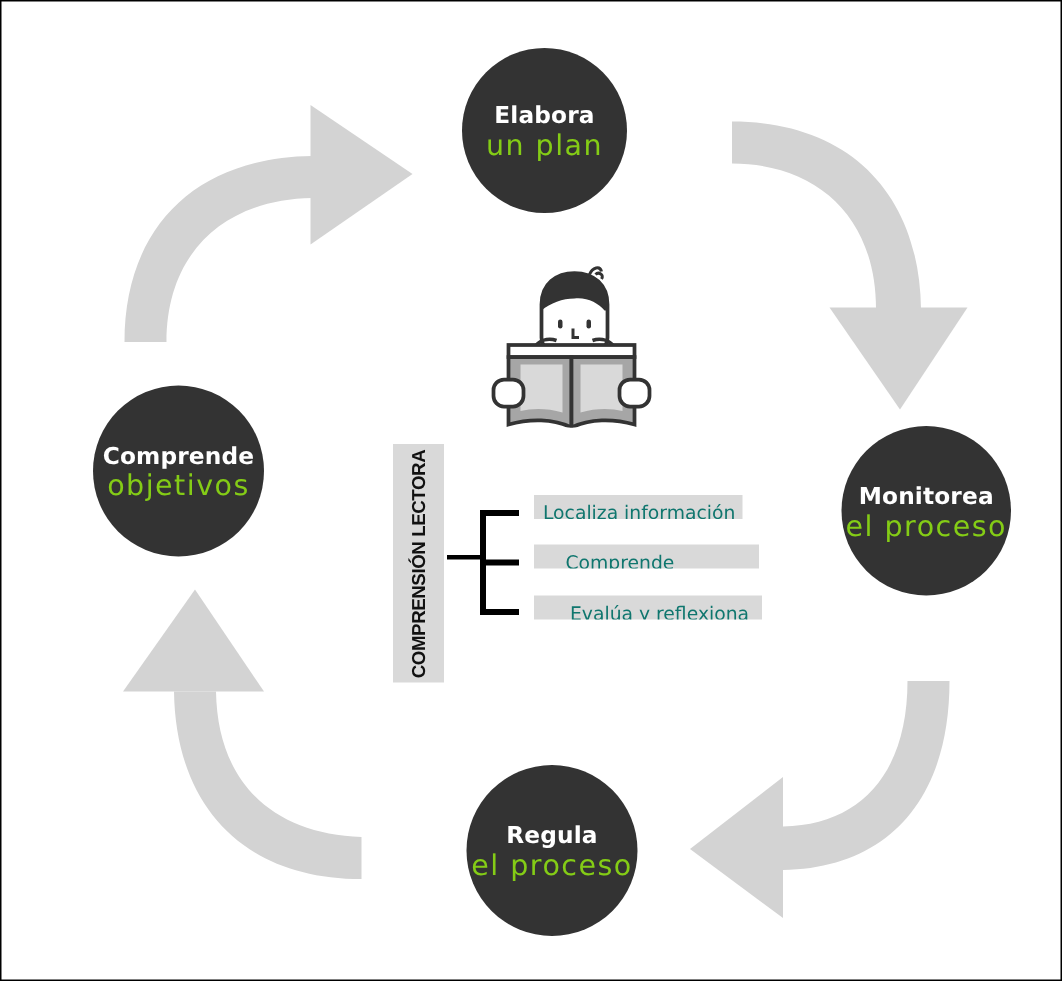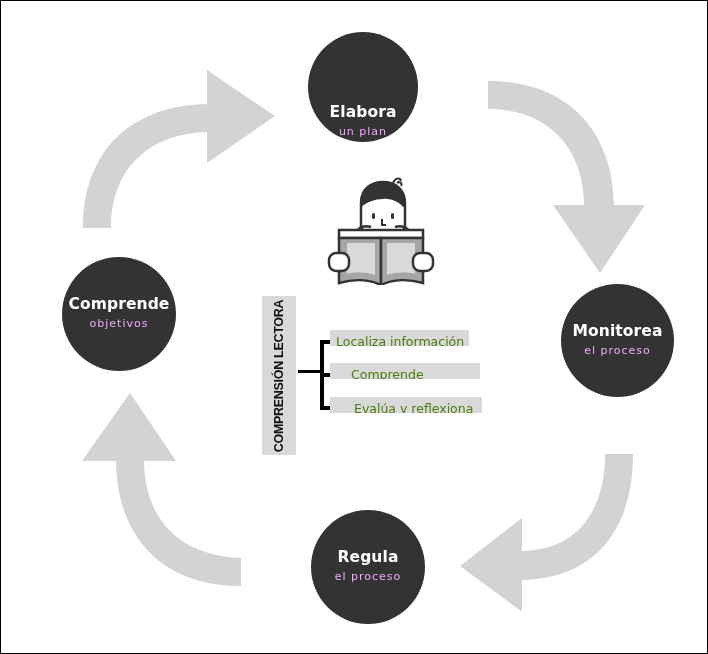--- a/index.html
+++ b/index.html
@@ -12,37 +12,37 @@
   .node {
     position: absolute; border-radius: 50%; background: #333333;
     display: flex; flex-direction: column; align-items: center; justify-content: center;
     color: #ffffff; text-align: center;
   }
   .node .title {
     font-family: "DejaVu Sans", sans-serif; font-weight: bold; font-size: 15.5px;
     letter-spacing: 0.1px; line-height: 20px;
   }
   .node .sub {
-    font-family: "DejaVu Sans", sans-serif; font-weight: normal; font-size: 11px;
-    letter-spacing: 1px; line-height: 20px; color: #f0abfc;
+    font-family: "DejaVu Sans", sans-serif; font-weight: normal; font-size: 19px;
+    letter-spacing: 1px; line-height: 20px; color: #84cc16;
   }
   .vlabel {
     position: absolute; left: 262px; top: 296px; width: 34px; height: 159px;
     background: #d9d9d9; display: flex; align-items: center; justify-content: center;
   }
   .vlabel span {
     transform: rotate(-90deg); white-space: nowrap;
     font-family: "Liberation Sans", sans-serif; font-weight: bold; font-size: 12.5px;
     color: #111; letter-spacing: -0.3px;
     display: inline-block; transform-origin: center; 
   }
   .bracket { position: absolute; background: #000; }
   .box {
-    position: absolute; left: 330px; width: 139px; height: 16px; background: #d9d9d9;
-    font-family: "DejaVu Sans", sans-serif; font-size: 12.5px; color: #4d7c0f;
+    position: absolute; left: 356px; width: 139px; height: 16px; background: #d9d9d9;
+    font-family: "DejaVu Sans", sans-serif; font-size: 12.5px; color: #0f766e;
     line-height: 24px; white-space: nowrap; overflow: hidden;
   }
   .reader { position: absolute; left: 325px; top: 175px; }
 </style>
 </head>
 <body>
 
 <div class="frame"></div>
 
 <svg class="arrows" width="708" height="654">
@@ -63,21 +63,21 @@
     <path d="M633,454 C633,535 590,579 522,580 L522,551 C575,550 605,514 605,454 Z"></path>
     <polygon points="522,518 522,612 460,566"></polygon>
   </g>
 
   <g fill="#d3d3d3">
     <path d="M241,586 C162,586 117,537 116,461 L144,461 C145,522 182,556 241,558 Z"></path>
     <polygon points="130,393 82,461 176,461"></polygon>
   </g>
 </svg>
 
-<div class="node" style="left:308px; top:32px; width:110px; height:110px;justify-content:flex-end;">
+<div class="node" style="left:308px; top:32px; width:110px; height:110px;">
   <div class="title">Elabora</div>
   <div class="sub">un plan</div>
 </div>
 <div class="node" style="left:561px; top:284px; width:113px; height:113px;text-align:right;">
   <div class="title">Monitorea</div>
   <div class="sub">el proceso</div>
 </div>
 <div class="node" style="left:311px; top:510px; width:114px; height:114px;">
   <div class="title">Regula</div>
   <div class="sub">el proceso</div>

